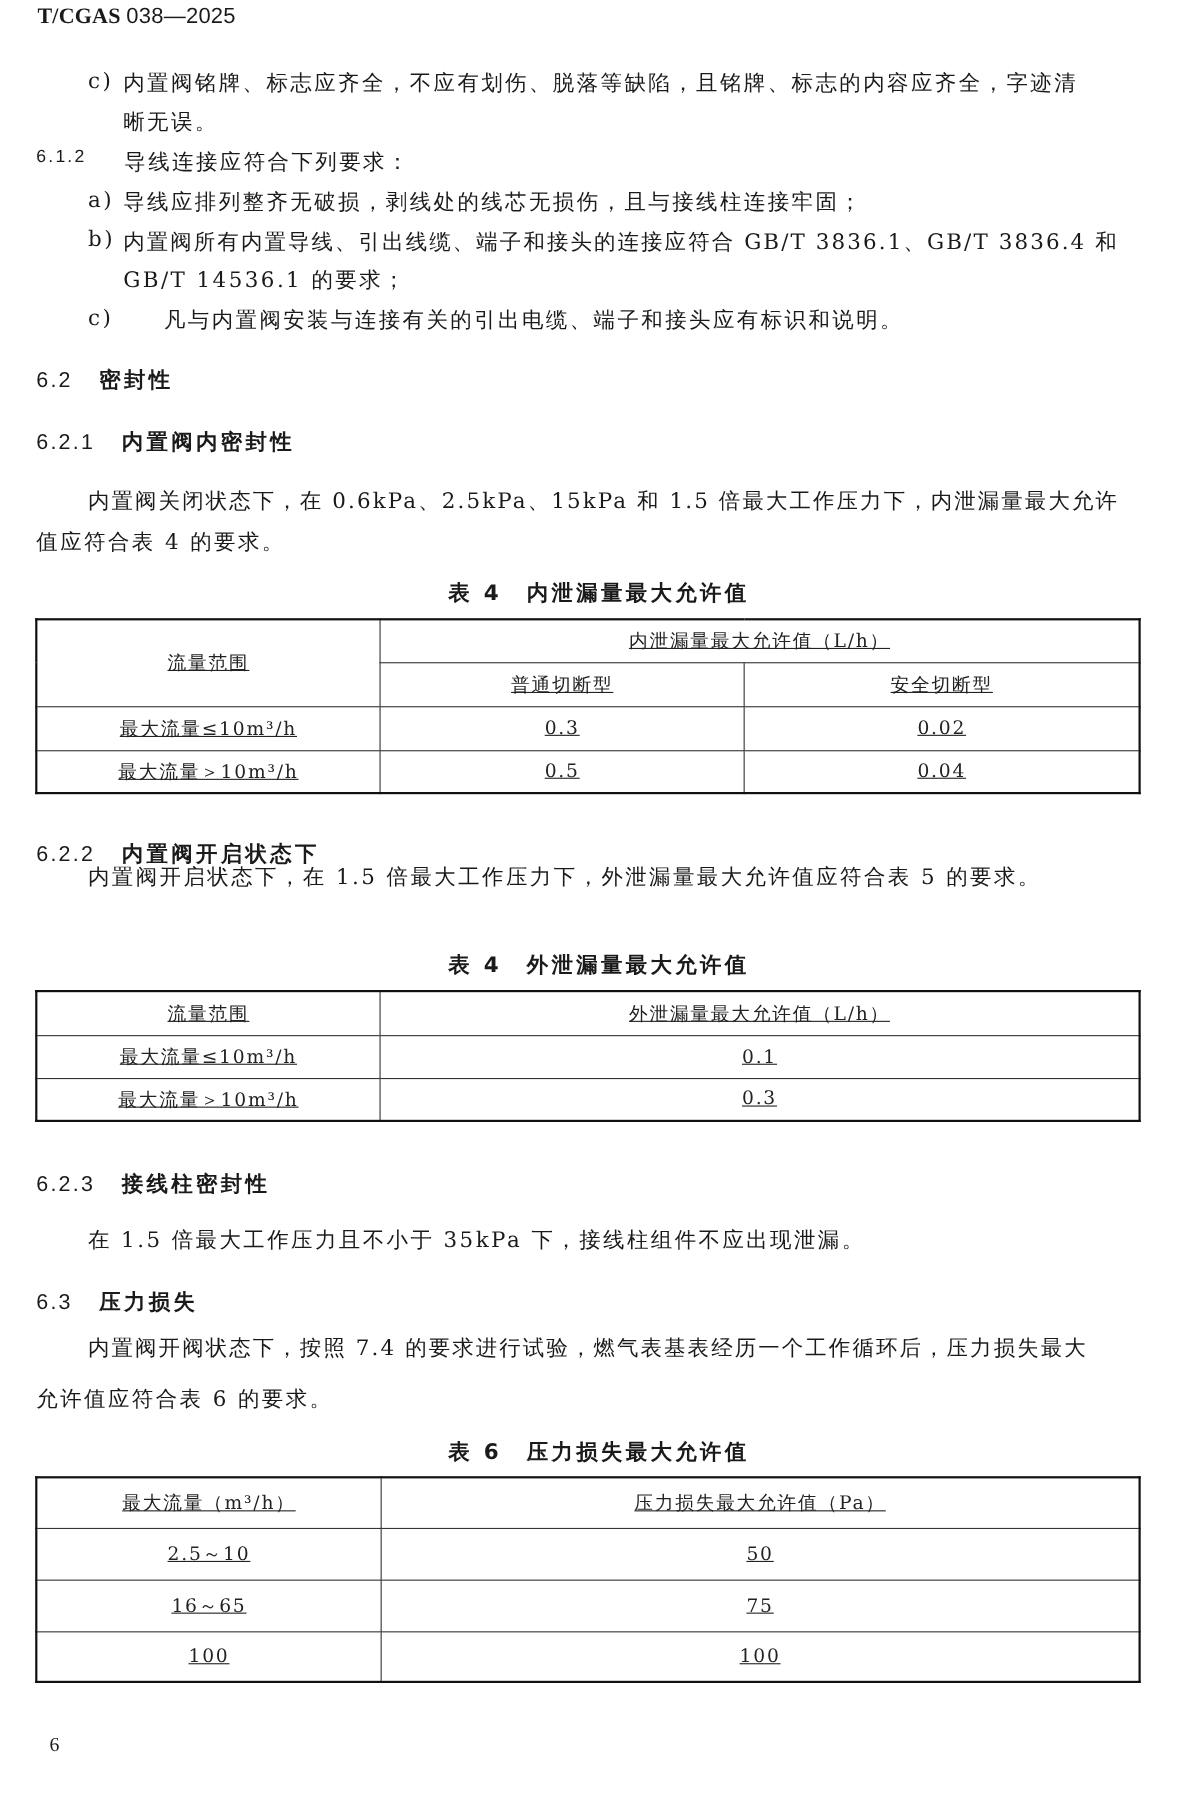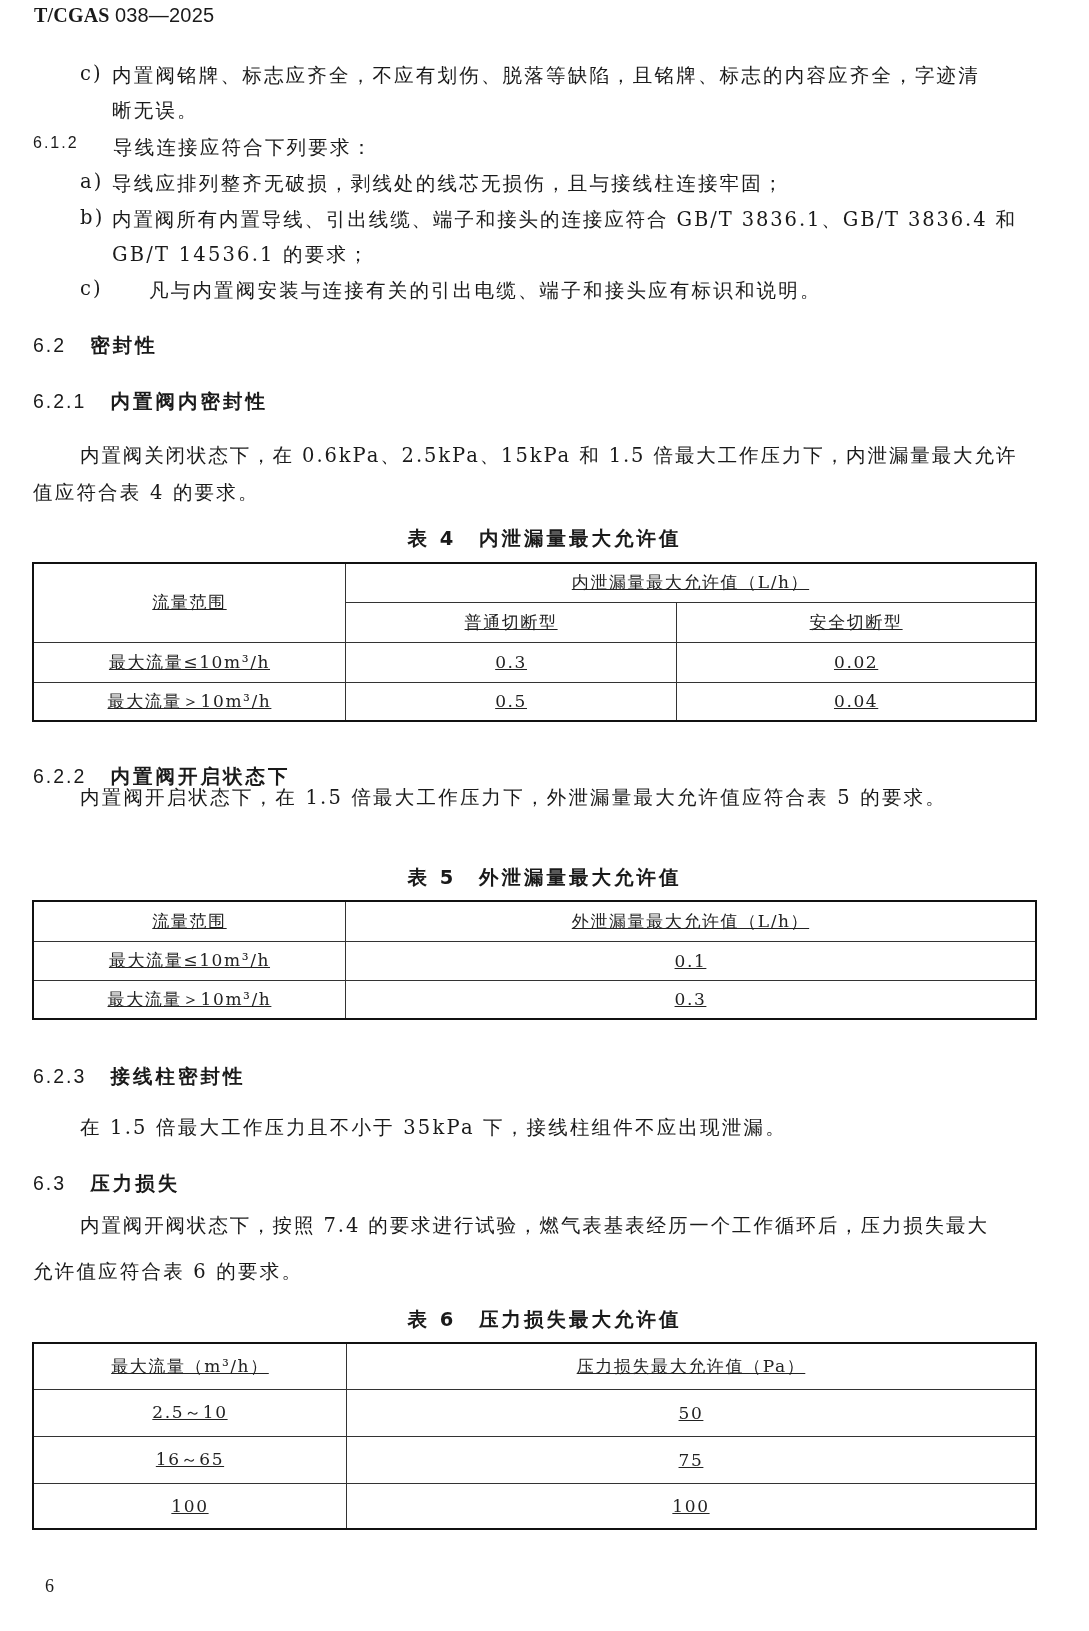--- a/index.html
+++ b/index.html
@@ -97,21 +97,21 @@
   </tr>
 </tbody>
   </table>
 
 <div class="abs heading" style="left:33px; top:763px;">
   <span class="hnum">6.2.2</span>
   <span class="htitle" style="margin-left:18px;">内置阀开启状态下</span>
 </div>
 <span class="abs body-text" style="left:80px; top:784px;">内置阀开启状态下，在 1.5 倍最大工作压力下，外泄漏量最大允许值应符合表 5 的要求。</span>
 
-<div class="abs caption" style="top:864px;">表 5　外泄漏量最大允许值</div>
+<div class="abs caption" style="top:864px;">表 4　外泄漏量最大允许值</div>
 <table class="doc" style="top:900px;">
   <colgroup>
       <col style="width:313px">
       <col style="width:692px">
     </colgroup>
   <tbody>
       <tr style="height:40px;">
     <td>流量范围</td>
     <td>外泄漏量最大允许值（L/h）</td>
   </tr>

